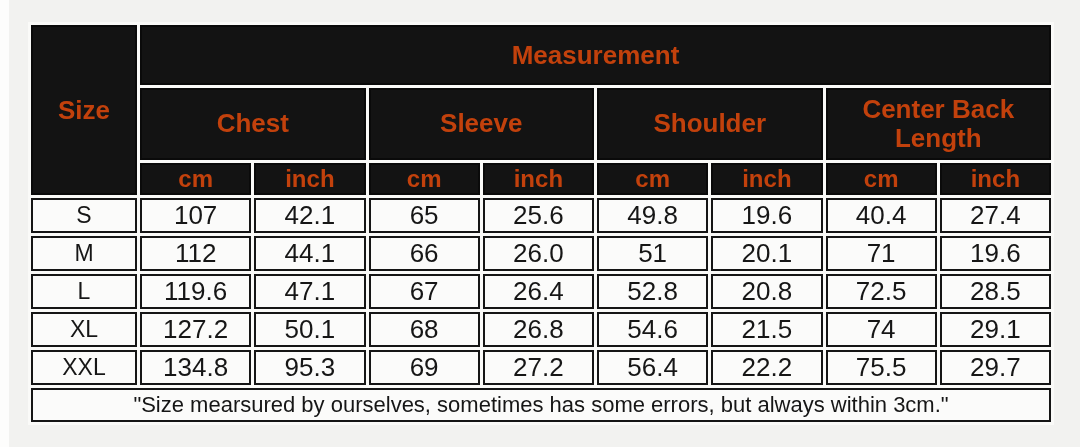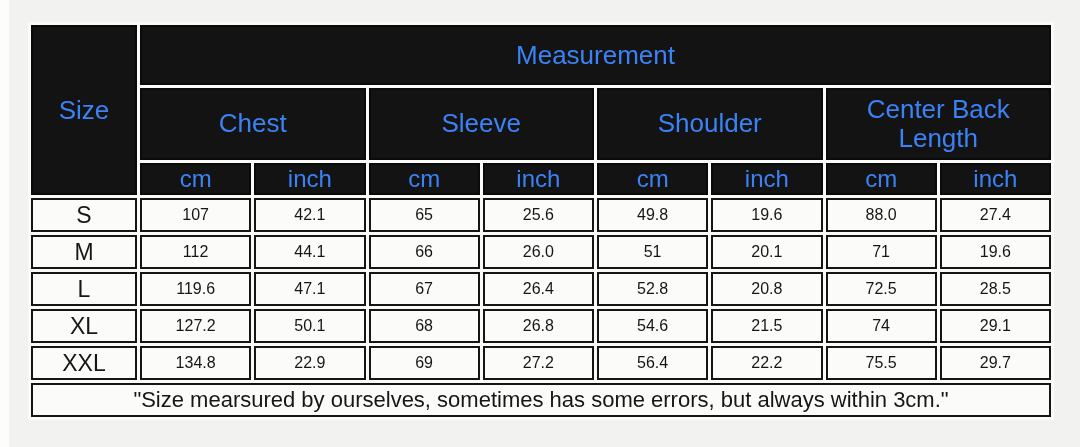--- a/index.html
+++ b/index.html
@@ -37,33 +37,33 @@
   col.c-val  { width: auto; }
   td, th {
     padding: 0;
     text-align: center;
     vertical-align: middle;
     overflow: hidden;
   }
   
   .hcell {
     background: #131313;
-    color: #3b82f6;
-    font-weight: normal;
+    color: #c2410c;
+    font-weight: bold;
     border: 2px solid #0a0a0a;
   }
   .size-head   { font-size: 26px; }
   .meas-head   { font-size: 26px; }
   .group-head  { font-size: 26px; line-height: 1.12; text-align: center; }
   .unit-head   { font-size: 24px; }
   
   .dcell {
     background: #fbfbfa;
     color: #161616;
-    font-size: 16px;
+    font-size: 26px;
     border: 2px solid #151515;
   }
   .size-col { font-size: 23px; }
   tr.r-measure { height: 60px; }
   tr.r-groups  { height: 72px; }
   tr.r-units   { height: 31px; }
   tr.r-data    { height: 34px; }
   tr.r-foot    { height: 34px; }
   .footnote {
     font-size: 22px;
@@ -114,21 +114,21 @@
     </tr>
 
     <tr class="r-data">
       <td class="dcell size-col">S</td>
       <td class="dcell">107</td>
       <td class="dcell">42.1</td>
       <td class="dcell">65</td>
       <td class="dcell">25.6</td>
       <td class="dcell">49.8</td>
       <td class="dcell">19.6</td>
-      <td class="dcell">88.0</td>
+      <td class="dcell">40.4</td>
       <td class="dcell">27.4</td>
     </tr>
 
     <tr class="r-data">
       <td class="dcell size-col">M</td>
       <td class="dcell">112</td>
       <td class="dcell">44.1</td>
       <td class="dcell">66</td>
       <td class="dcell">26.0</td>
       <td class="dcell">51</td>
@@ -157,21 +157,21 @@
       <td class="dcell">26.8</td>
       <td class="dcell">54.6</td>
       <td class="dcell">21.5</td>
       <td class="dcell">74</td>
       <td class="dcell">29.1</td>
     </tr>
 
     <tr class="r-data">
       <td class="dcell size-col">XXL</td>
       <td class="dcell">134.8</td>
-      <td class="dcell">22.9</td>
+      <td class="dcell">95.3</td>
       <td class="dcell">69</td>
       <td class="dcell">27.2</td>
       <td class="dcell">56.4</td>
       <td class="dcell">22.2</td>
       <td class="dcell">75.5</td>
       <td class="dcell">29.7</td>
     </tr>
 
     <tr class="r-foot">
       <td class="dcell footnote" colspan="9">"Size mearsured by ourselves, sometimes has some errors, but always within 3cm."</td>

